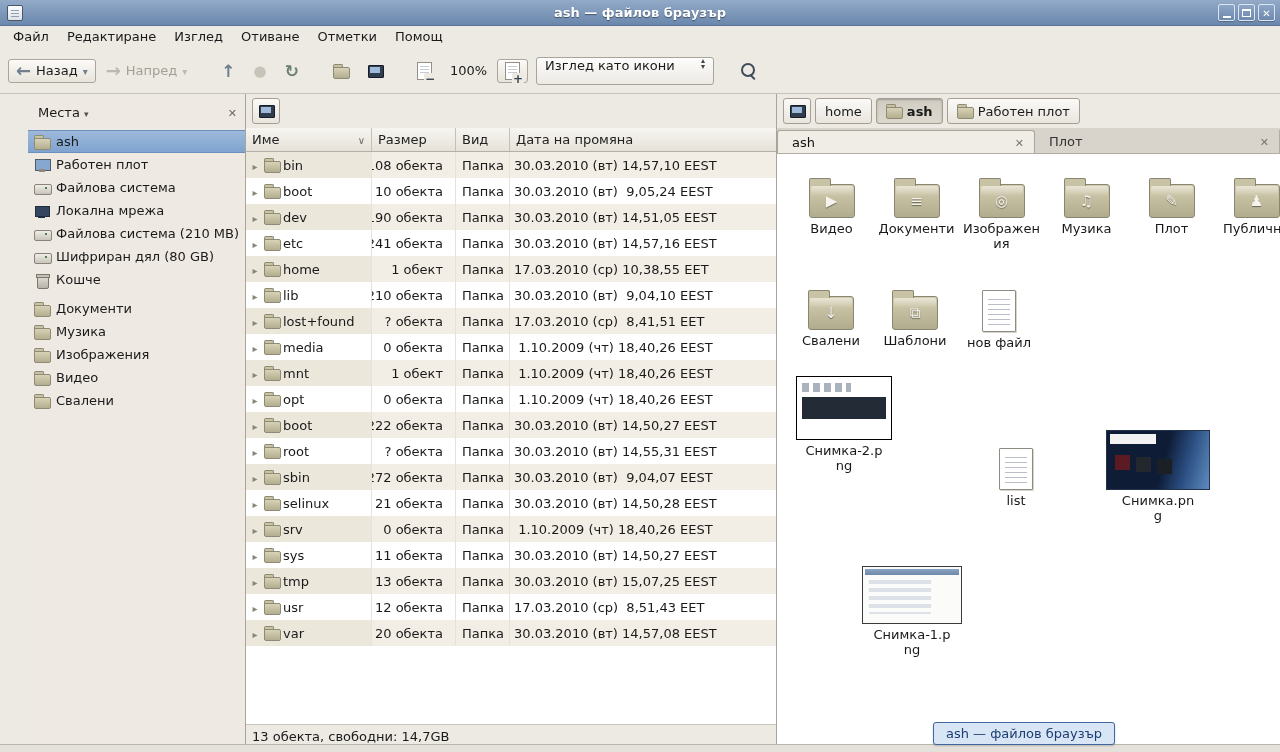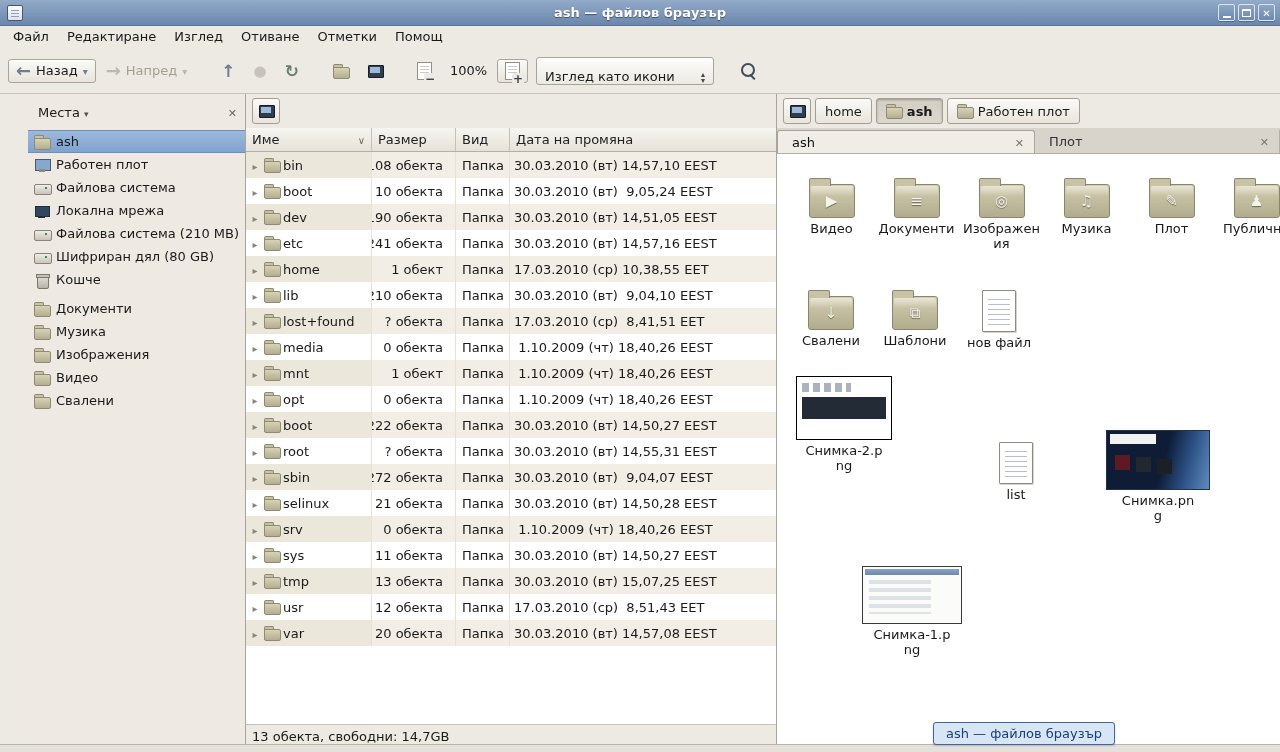--- a/index.html
+++ b/index.html
@@ -33,21 +33,21 @@
   .ic-reload::before{content:"↻";font-size:17px;color:#6a7f6d;font-weight:bold;}
   .chev::before{content:"▾";font-size:10px;color:#70808e;}
   .tbtn.disabled .chev::before{color:#bcb8ad;}
   .tgap{width:14px;}
   .zpage{position:relative;width:15px;height:18px;background:#fff;border:1px solid #948f84;display:inline-block;}
   .zpage::before{content:"";position:absolute;left:2px;right:2px;top:3px;height:8px;background:repeating-linear-gradient(to bottom,#c6cad0 0 1px,transparent 1px 3px);}
   .zpage::after{position:absolute;right:-5px;bottom:-6px;font-size:12px;font-weight:bold;color:#35404c;background:#edeae4;border-radius:2px;padding:0 1px;line-height:1;}
   .zpage.zo::after{content:"−";}
   .zpage.zi::after{content:"+";}
   .zoom-level{margin:0 8px;}
-  .combo{height:28px;min-width:178px;border:1px solid #a9a49a;border-radius:3px;background:linear-gradient(#fdfdfc,#ebe9e3);display:flex;align-items:flex-end;padding:0 8px;margin-left:6px;}
+  .combo{height:28px;min-width:178px;border:1px solid #a9a49a;border-radius:3px;background:linear-gradient(#fdfdfc,#ebe9e3);display:flex;align-items:flex-start;padding:0 8px;margin-left:6px;}
   .spin{display:flex;flex-direction:column;align-items:center;margin-left:auto;padding-left:12px;}
   .spin i{font-style:normal;line-height:6px;font-size:8px;color:#4a463e;}
   .spin .up::before{content:"▴";}
   .spin .dn::before{content:"▾";}
   .ic-search{position:relative;width:17px;height:17px;display:inline-block;}
   .ic-search::before{content:"";position:absolute;left:1px;top:1px;width:10px;height:10px;border:2px solid #3f4c59;border-radius:50%;}
   .ic-search::after{content:"";position:absolute;right:1px;bottom:1px;width:7px;height:2px;background:#3f4c59;transform:rotate(45deg);border-radius:1px;}
 
   
   .mi{position:relative;display:inline-block;width:16px;height:16px;flex:none;}
@@ -114,21 +114,21 @@
   .tab-close{margin-left:auto;padding-left:10px;}
   .tab-close::before{content:"✕";font-size:11px;color:#7a766c;}
   .icon-area{flex:1;background:#fff;position:relative;overflow:hidden;}
   .irow{position:absolute;display:flex;}
   #row1{left:12px;top:20px;}
   #row1 .icon-item{width:85px;}
   #row2{left:12px;top:132px;}
   #row2 .icon-item{width:84px;}
   .absrow .icon-item{position:absolute;}
   #row3 .icon-item:nth-of-type(1){left:15px;top:222px;width:104px;}
-  #row3 .icon-item:nth-of-type(2){left:207px;top:284px;width:64px;}
+  #row3 .icon-item:nth-of-type(2){left:207px;top:290px;width:64px;}
   #row3 .icon-item:nth-of-type(3){left:325px;top:276px;width:112px;}
   #row4 .icon-item{left:83px;top:412px;width:104px;}
   .icon-item{display:flex;flex-direction:column;align-items:center;}
   .icon-label{display:block;margin-top:4px;max-width:78px;text-align:center;line-height:1.15;overflow-wrap:anywhere;}
 
   .big-icon{position:relative;display:block;}
   .big-icon[data-kind="folder"]{width:46px;height:34px;margin-top:10px;background:linear-gradient(#d3cdb0,#b2ac8e);border:1px solid #8a8570;border-radius:2px 3px 3px 3px;}
   .big-icon[data-kind="folder"]::before{content:"";position:absolute;left:-1px;top:-7px;width:20px;height:7px;background:#c9c3a5;border:1px solid #8a8570;border-bottom:none;border-radius:2px 2px 0 0;}
   .big-icon[data-kind="folder"]::after{content:"";position:absolute;left:1px;top:1px;right:1px;height:10px;background:linear-gradient(rgba(255,255,255,.5),rgba(255,255,255,0));border-radius:2px;}
   .emblem{display:none;position:absolute;inset:0;align-items:center;justify-content:center;font-size:15px;color:#f4f3ec;text-shadow:0 1px 1px rgba(0,0,0,.45);z-index:2;}

